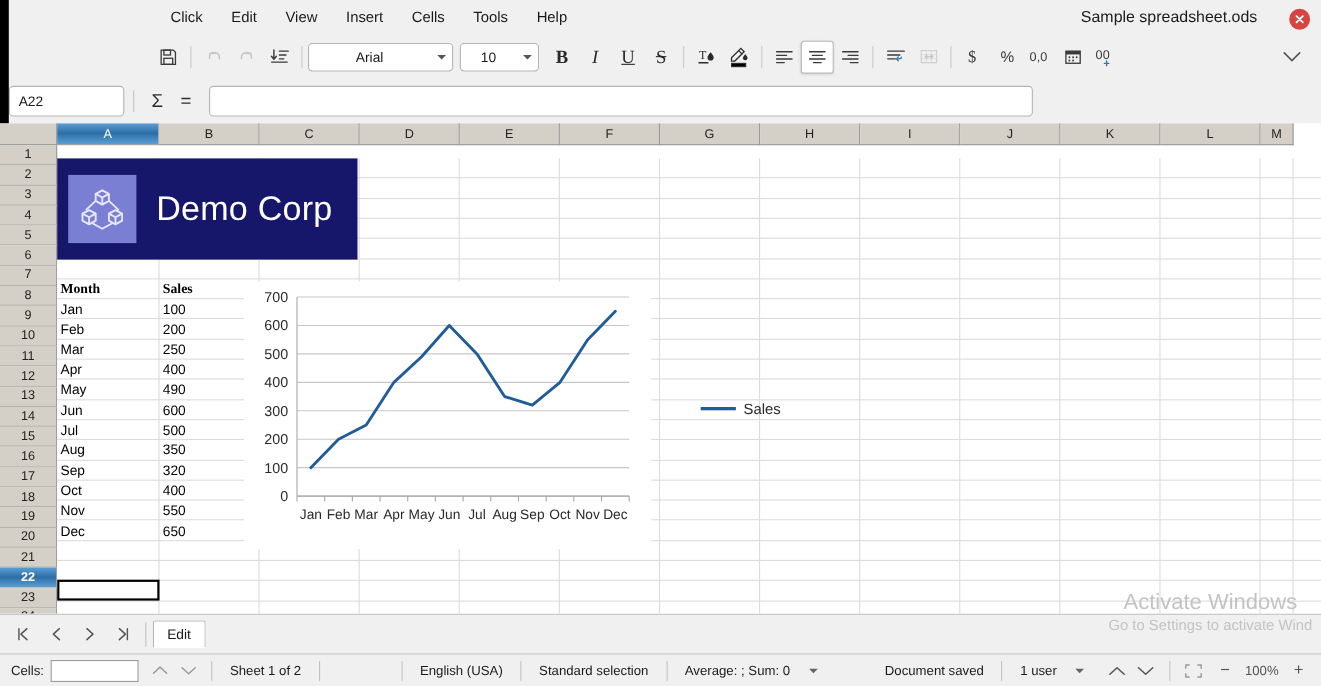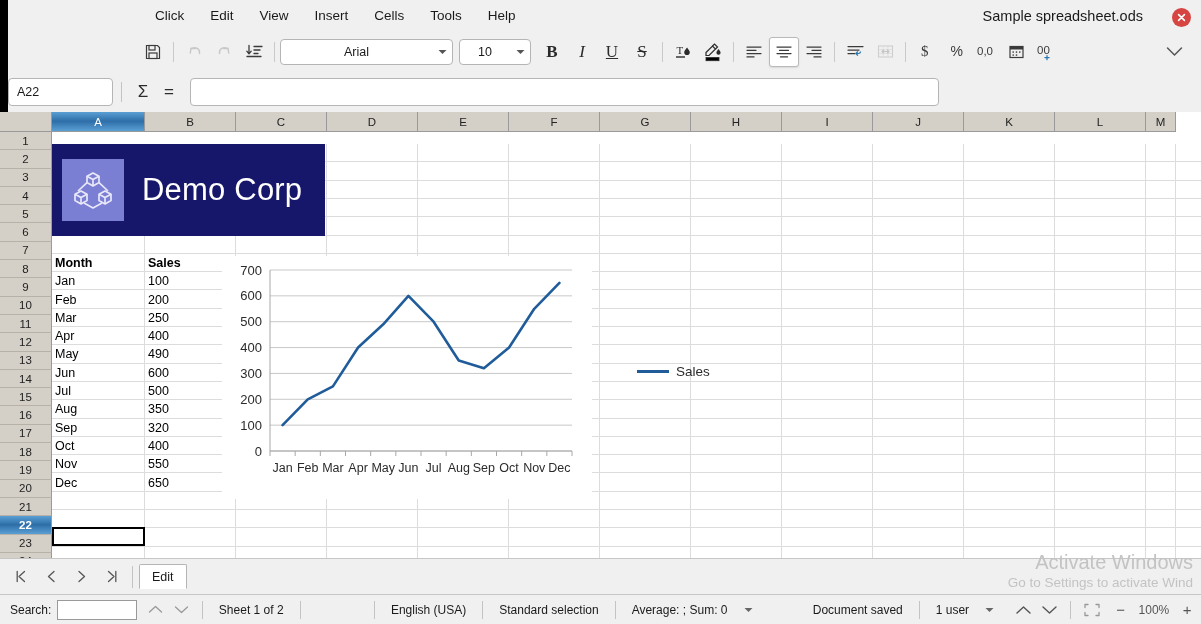--- a/index.html
+++ b/index.html
@@ -48,21 +48,21 @@
   }
   .tb-btn.disabled { opacity: 0.33; cursor: default; }
   .tb-btn.active { border: 1px solid #b9b9b9; background: #fff; box-shadow: 0 1px 2px rgba(0,0,0,.10); }
   .tb-sep { width: 1px; height: 20px; background: #c9c9c9; margin: 0 5px; flex: none; }
   .tb-gap { width: 6px; flex: none; }
 
   .combo {
     height: 26px; background: #fff; border: 1px solid #b5b5b5; border-radius: 4px;
     display: flex; align-items: center; cursor: pointer; flex: none;
   }
-  .combo.font { width: 173px; }
+  .combo.font { width: 132px; }
   .combo.size { width: 72px; }
   .combo-text {
     flex: 1; text-align: center; font-size: 12.5px; color: #1a1a1a;
   }
   .combo-arrow { width: 20px; display: flex; align-items: center; justify-content: center; }
 
   .fmt-txt { font-size: 17px; color: #2b2b2b; font-family: "Liberation Serif", serif; }
   .fmt-b { font-weight: bold; }
   .fmt-i { font-style: italic; }
   .fmt-u { text-decoration: underline; }
@@ -122,21 +122,21 @@
     position: absolute; left: 52px; top: 20px; right: 0; bottom: 0;
     background: #fff;
     margin-top: 12px;
   }
   .vline { position: absolute; top: 0; bottom: 0; width: 1px; background: #dcdcdc; }
   .hline { position: absolute; left: 0; right: 0; height: 1px; background: #dcdcdc; }
   .cell {
     position: absolute; height: 18.3px; display: flex; align-items: center;
     font-size: 12.5px; color: #000; padding-left: 3px; white-space: nowrap;
   }
-  .cell.bold { font-weight: bold; }
+  .cell.bold { font-weight: bold; font-family: Liberation Serif, serif; }
   .cell-sel {
     position: absolute; border: 2px solid #000; height: 18.3px;
   }
 
   
   .banner {
     position: absolute; background: #16166b; display: flex; align-items: center;
   }
   .banner-icon {
     width: 62px; height: 62px; background: #7b7fd4; margin-left: 10px;
@@ -186,22 +186,22 @@
   .st-btn {
     width: 26px; height: 22px; display: flex; align-items: center; justify-content: center;
     cursor: pointer; color: #777;
   }
   .st-sep { width: 1px; height: 18px; background: #c3c3c3; margin: 0 8px; }
   .st-item { padding: 0 8px; white-space: nowrap; cursor: default; }
   .zoom-btn { width: 20px; text-align: center; cursor: pointer; color: #555; font-size: 15px; }
 
   
   .watermark {
-    position: absolute; right: 8px; bottom: 34px;
-    text-align: right; pointer-events: none; z-index: 30;
+    position: absolute; right: 8px; bottom: 48px;
+    text-align: center; pointer-events: none; z-index: 30;
   }
   .wm-1 { font-size: 20px; color: #c3c3c3; line-height: 1.25; }
   .wm-2 { font-size: 13.5px; color: #c3c3c3; }
 </style>
 </head>
 <body>
 
 <div id="app">
 
   <div class="rail"></div>
@@ -586,21 +586,21 @@
     <div class="navbtn">
       <svg width="17" height="17" viewBox="0 0 17 17">
         <path d="M5.5 3.5 L11 8.5 L5.5 13.5 M12.8 3.5v10" fill="none" stroke="#555" stroke-width="1.3" stroke-linecap="round" stroke-linejoin="round"></path>
       </svg>
     </div>
     <div class="tab-sep"></div>
     <div class="sheet-tab active">Edit</div>
   </div>
 
   <div class="statusbar">
-    <div class="st-label">Search:</div>
+    <div class="st-label">Cells:</div>
     <div class="search-input"></div>
     <div style="width:6px"></div>
     <div class="st-btn">
       <svg width="15" height="11" viewBox="0 0 15 11">
           <path d="M1.5 8 L7.5 2.5 L13.5 8" fill="none" stroke="#999" stroke-width="1.3" stroke-linecap="round" stroke-linejoin="round"></path>
         </svg>
     </div>
     <div class="st-btn">
       <svg width="15" height="11" viewBox="0 0 15 11">
           <path d="M1.5 3 L7.5 8.5 L13.5 3" fill="none" stroke="#999" stroke-width="1.3" stroke-linecap="round" stroke-linejoin="round"></path>

